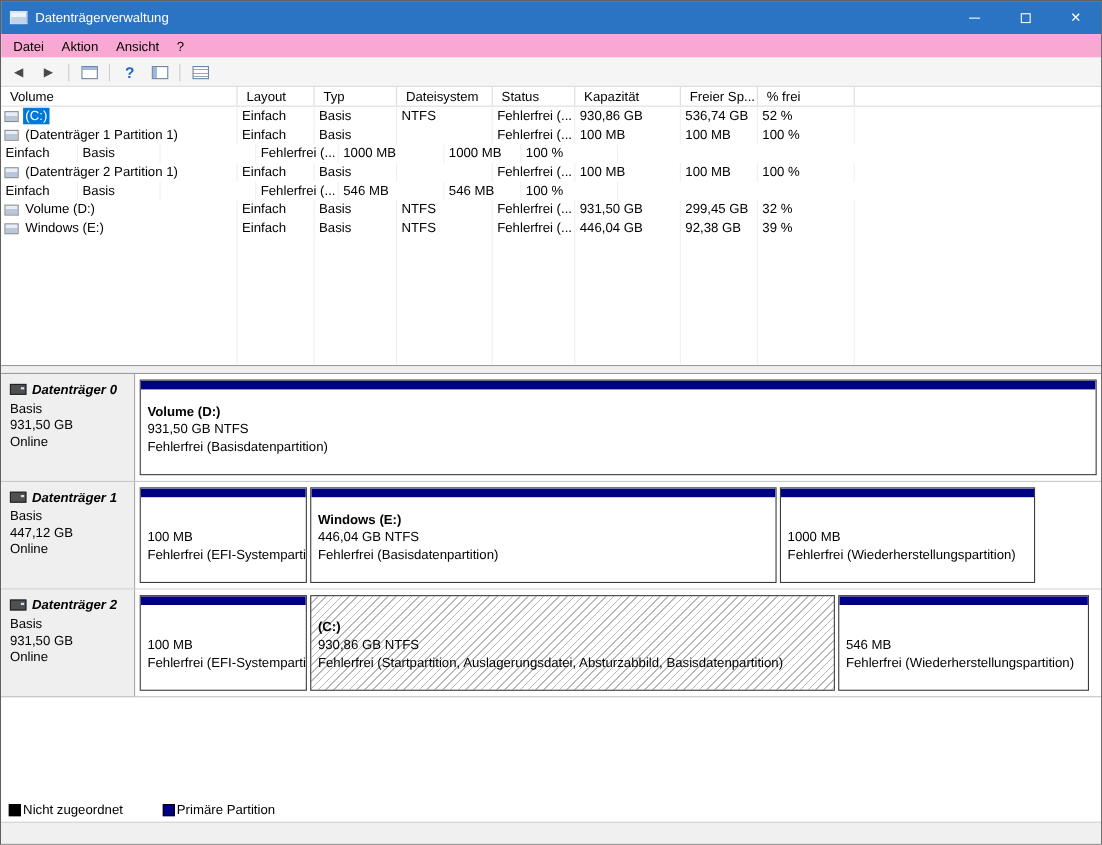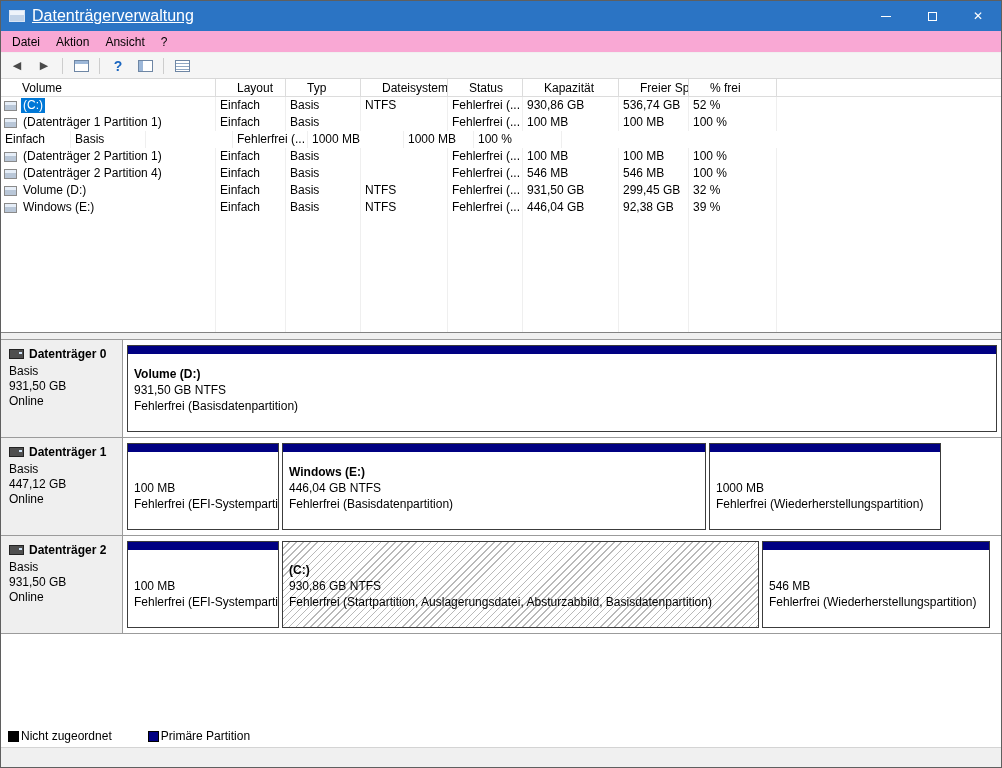--- a/index.html
+++ b/index.html
@@ -4,21 +4,21 @@
 <style>
   * { margin:0; padding:0; box-sizing:border-box; }
   html,body { width:1002px; height:768px; }
   body { font-family:"Liberation Sans","DejaVu Sans",sans-serif; font-size:12px; color:#000; background:#dadada; }
 
   .window { width:1002px; height:768px; border:1px solid #5f5f5f; background:#fff; display:flex; flex-direction:column; overflow:hidden; }
 
   
   .titlebar { height:30px; background:#2b74c4; color:#fff; display:flex; align-items:center; flex:none; }
   .app-icon { width:16px; height:12px; margin:0 7px 0 8px; border:1px solid #d7e4f5; background:linear-gradient(#eef3fa 0 4px,#c2d3e8 4px); flex:none; }
-  .titlebar-title { font-size:16px;text-decoration:underline; }
+  .titlebar-title { font-size:12px; }
   .titlebar-controls { margin-left:auto; display:flex; height:100%; }
   .tb-btn { width:46px; height:100%; display:flex; align-items:center; justify-content:center; color:#fff; font-size:12px; cursor:default; }
   .glyph-min { width:10px; height:1px; background:#fff; display:inline-block; }
   .glyph-max { width:9px; height:9px; border:1px solid #fff; display:inline-block; }
 
   
   .menubar { height:22px; background:#f9a8d4; display:flex; align-items:center; padding-left:3px; flex:none; border-bottom:1px solid #f0f0f0; }
   .menu-item { padding:0 8px; }
 
   
@@ -27,42 +27,42 @@
   .arrow { color:#4a4a4a; font-size:11px; }
   .tsep { width:1px; height:16px; background:#cdcdcd; margin:0 2px; }
   .mini-table { width:15px; height:12px; border:1px solid #6e86a4; background:linear-gradient(#9db8d9 0 3px,#fff 3px); }
   .mini-table.mt2 { background:linear-gradient(90deg,#9db8d9 0 4px,#fff 4px); }
   .qmark { color:#1a66c0; font-weight:bold; font-size:14px; }
   .mini-list { width:15px; height:12px; border:1px solid #6e86a4; background:repeating-linear-gradient(#fff 0 2px,#8fa7c4 2px 3px); }
 
   
   .listview { height:254px; flex:none; background:#fff; border-bottom:1px solid #828282; overflow:hidden; display:flex; flex-direction:column; }
   .lv-header { display:flex; height:18px; border-bottom:1px solid #dcdcdc; flex:none; }
-  .lv-hcell { padding:2px 21px; border-right:1px solid #dcdcdc; white-space:nowrap; overflow:hidden; }
+  .lv-hcell { padding:2px 8px; border-right:1px solid #dcdcdc; white-space:nowrap; overflow:hidden; }
   .lv-row { display:flex; height:17px; align-items:center; flex:none; }
   .lv-cell { height:100%; line-height:17px; padding:0 4px; border-right:1px solid #efefef; white-space:nowrap; overflow:hidden; }
   .lv-filler { display:flex; flex:1; }
   .lv-filler .lv-cell { height:100%; }
   .c0{width:215px} .c1{width:70px} .c2{width:75px} .c3{width:87px}
   .c4{width:75px} .c5{width:96px} .c6{width:70px} .c7{width:88px} .cf{flex:1; border-right:none;}
   .vol-cell { display:flex; align-items:center; gap:4px; padding-left:3px; }
   .vol-icon { width:13px; height:10px; border:1px solid #8a8a8a; background:linear-gradient(#e6eef8 0 3px,#b9c7d8 3px); flex:none; }
   .vol-label { padding:0 2px; line-height:15px; }
   .vol-label.selected { background:#0078d7; color:#fff; }
 
   
   .splitter { height:7px; background:#f0f0f0; border-bottom:1px solid #9b9b9b; flex:none; }
 
   
   .disk-row { display:flex; height:98px; border-bottom:1px solid #9b9b9b; background:#fff; flex:none; }
   .disk-info { width:122px; flex:none; background:#efefef; border-right:1px solid #9b9b9b; padding:7px 6px 0 8px; }
   .disk-name-row { display:flex; align-items:center; gap:5px; margin-bottom:3px; }
   .disk-icon { width:15px; height:10px; background:#4f4f4f; border:1px solid #222; position:relative; flex:none; }
   .disk-icon::after { content:""; position:absolute; right:1px; top:2px; width:3px; height:2px; background:#cfe3f7; }
-  .disk-name { font-weight:bold; white-space:nowrap; }
+  .disk-name { font-weight:bold; white-space:nowrap;font-style:italic; }
   .disk-meta { line-height:15px; }
   .disk-graphic { flex:1; display:flex; gap:3px; padding:5px 4px; background:#fff; }
   .part { border:1px solid #3c3c3c; background:#fff; display:flex; flex-direction:column; overflow:hidden; }
   .part-band { height:8px; background:#000082; flex:none; }
   .part-text { padding:12px 0 0 6px; }
   .pt-line { height:16px; line-height:16px; white-space:nowrap; overflow:hidden; }
   .pt-title { font-weight:bold; }
   .part.selected { background:repeating-linear-gradient(135deg,#ffffff 0 4px,#b9b9b9 4px 5px); }
   .part.selected .part-band { background:transparent; }
 
@@ -187,24 +187,20 @@
       <span class="lv-cell c2">Basis</span>
       <span class="lv-cell c3"></span>
       <span class="lv-cell c4">Fehlerfrei (...</span>
       <span class="lv-cell c5">100 MB</span>
       <span class="lv-cell c6">100 MB</span>
       <span class="lv-cell c7">100 %</span>
       <span class="lv-cell cf"></span>
     </div>
 
     <div class="lv-row">
-      <span class="lv-cell c0 vol-cell">
-          <span class="vol-icon"></span>
-          <span class="vol-label">(Datenträger 2 Partition 4)</span>
-        </span>
       <span class="lv-cell c1">Einfach</span>
       <span class="lv-cell c2">Basis</span>
       <span class="lv-cell c3"></span>
       <span class="lv-cell c4">Fehlerfrei (...</span>
       <span class="lv-cell c5">546 MB</span>
       <span class="lv-cell c6">546 MB</span>
       <span class="lv-cell c7">100 %</span>
       <span class="lv-cell cf"></span>
     </div>
 

